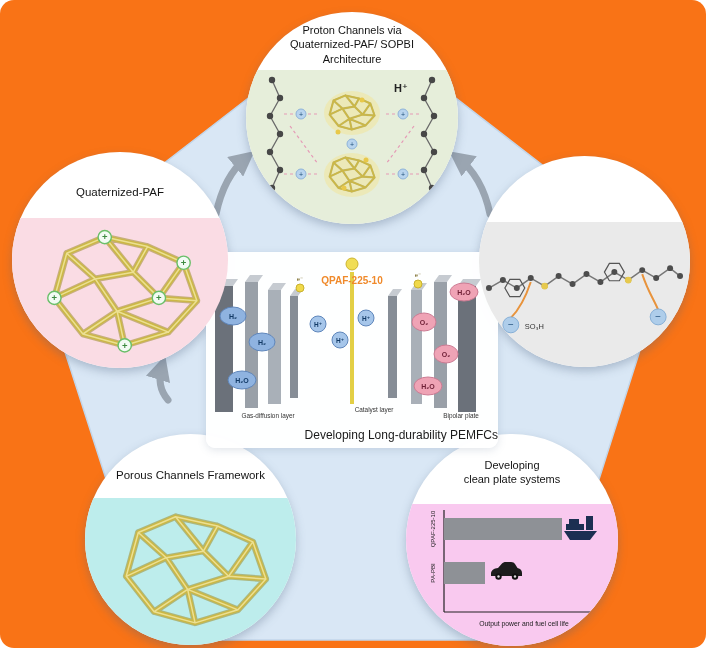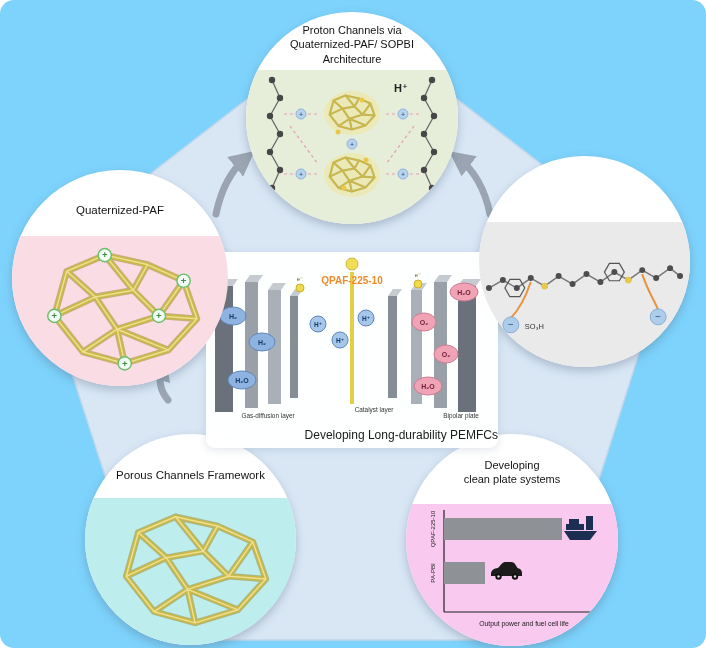--- a/index.html
+++ b/index.html
@@ -1,26 +1,26 @@
 <!DOCTYPE html>
 <html><head>
 <meta charset="utf-8">
 <style>
   html,body{margin:0;padding:0;background:#fff;}
-  .canvas{position:relative;width:706px;height:648px;background:#7dd3fc;overflow:hidden;
+  .canvas{position:relative;width:706px;height:648px;background:#f97316;overflow:hidden;
           font-family:"Liberation Sans","DejaVu Sans",sans-serif;border-radius:14px;}
   .bg{position:absolute;left:0;top:0;}
   .circle{position:absolute;border-radius:50%;background:#fff;overflow:hidden;
           box-shadow:0 4px 10px rgba(80,100,130,.35);}
   .c-title{position:relative;z-index:2;text-align:center;color:#141414;font-size:11px;line-height:1.3;}
   .c-fill{position:absolute;left:0;right:0;bottom:0;z-index:1;}
   .c-fill svg{display:block;width:100%;height:100%;}
   .c-top{left:246px;top:12px;width:212px;height:212px;}
   .c-top .c-title{padding-top:11px;}
-  .c-left{left:12px;top:170px;width:216px;height:216px;}
+  .c-left{left:12px;top:152px;width:216px;height:216px;}
   .c-left .c-title{padding-top:33px;font-size:11.5px;}
   .c-right{left:479px;top:156px;width:211px;height:211px;}
   .c-right .c-title{padding-top:33px;font-size:11.5px;}
   .c-bl{left:85px;top:434px;width:211px;height:211px;}
   .c-bl .c-title{padding-top:34px;font-size:11.5px;}
   .c-br{left:406px;top:434px;width:212px;height:212px;}
   .c-br .c-title{padding-top:24px;}
   .panel{position:absolute;left:206px;top:252px;width:292px;height:196px;background:rgba(255,255,255,.97);
          border-radius:9px;box-shadow:0 2px 8px rgba(90,110,140,.18);}
   .panel svg{display:block;}

